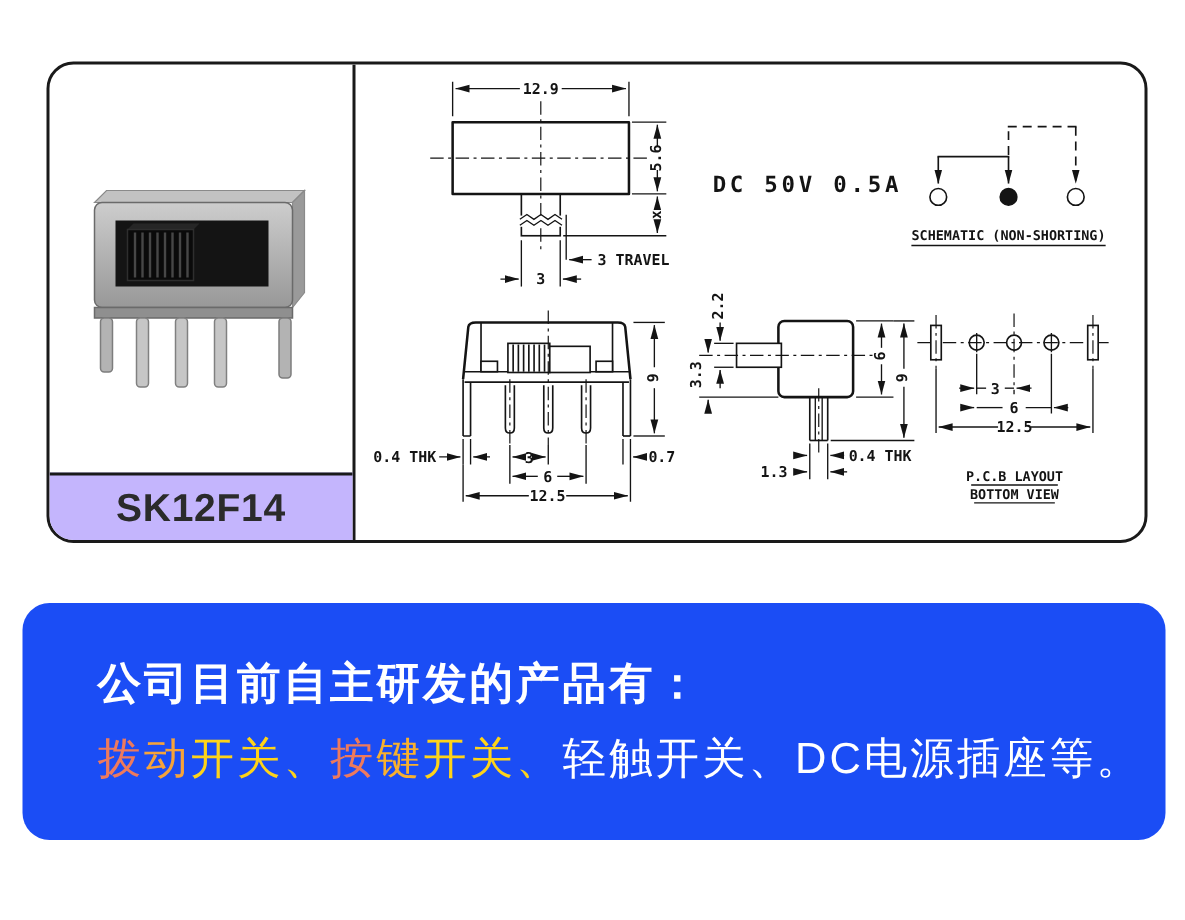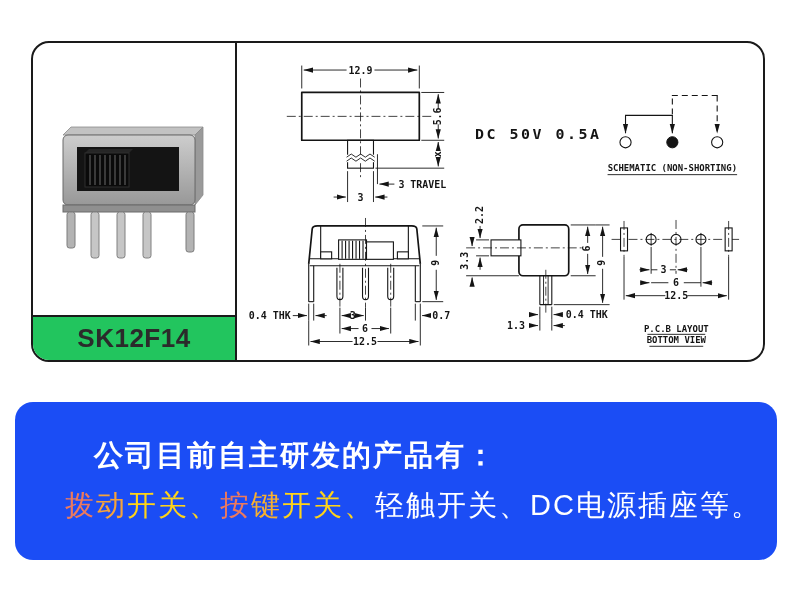--- a/index.html
+++ b/index.html
@@ -17,42 +17,42 @@
   .photo-wrap { position:absolute; left:10px; top:72px; width:184px; height:150px; }
   .model-band {
     position:absolute; left:0; right:0; bottom:0; height:45px;
     background:#b9e1f4; border-top:2px solid #1a1a1a;
     display:flex; align-items:center; justify-content:center;
   }
   .model-band span {
     font-size:26px; font-weight:700; color:#2b2b2b; letter-spacing:0.5px;
     font-family:"Liberation Sans", sans-serif;
   }
-  .board-right { position:relative; flex:1; height:100%;margin-top:11px; }
+  .board-right { position:relative; flex:1; height:100%; }
   .board-right svg { display:block; width:100%; height:100%; }
 
   
   .thk { stroke:#141414; stroke-width:1.7; fill:none; stroke-linejoin:round; }
   .ln  { stroke:#141414; stroke-width:1.1; fill:none; }
   .lnw { stroke:#141414; stroke-width:1.1; fill:#ffffff; }
   .d   { stroke:#141414; stroke-width:0.9; fill:none; }
   .cl  { stroke:#141414; stroke-width:0.8; fill:none; stroke-dasharray:9 3 2 3; }
   .dsh { stroke:#141414; stroke-width:1.1; fill:none; stroke-dasharray:6 4; }
   .dt  { font-family:"DejaVu Sans Mono", monospace; font-size:10px; font-weight:700; fill:#141414; }
   .cap { font-family:"DejaVu Sans Mono", monospace; font-size:9px; font-weight:700; fill:#141414; letter-spacing:0px; }
   .rat { font-family:"DejaVu Sans Mono", monospace; font-size:15px; font-weight:600; fill:#141414; letter-spacing:2.5px; }
 
   
   .banner {
     position:absolute; left:15px; top:402px; width:762px; height:158px;
     background:#1b4df5; border-radius:18px; color:#ffffff;
   }
   .banner-line1 {
     position:absolute; left:50px; top:34px;
-    font-size:29px; font-weight:700; letter-spacing:2px; color:#ffffff;margin-left:29px;
+    font-size:29px; font-weight:700; letter-spacing:2px; color:#ffffff;
   }
   .banner-line2 {
     position:absolute; left:50px; top:84px;
     font-size:29px; font-weight:400; letter-spacing:2px; white-space:nowrap;
   }
 </style>
 </head>
 <body>
 
 <div class="stage">
@@ -89,21 +89,21 @@
           </g>
           <g>
             <rect x="24" y="97" width="8" height="36" rx="2.5" fill="#b3b3b3" stroke="#7d7d7d"></rect>
             <rect x="143" y="97" width="8" height="40" rx="2.5" fill="#b3b3b3" stroke="#7d7d7d"></rect>
             <rect x="48" y="97" width="8" height="46" rx="2.5" fill="#c6c6c6" stroke="#808080"></rect>
             <rect x="74" y="97" width="8" height="46" rx="2.5" fill="#c6c6c6" stroke="#808080"></rect>
             <rect x="100" y="97" width="8" height="46" rx="2.5" fill="#c6c6c6" stroke="#808080"></rect>
           </g>
         </svg>
       </div>
-      <div class="model-band" style="background: #22c55e;">
+      <div class="model-band" style="background: #c4b5fd;">
         <span>SK12F14</span>
       </div>
     </div>
 
     <div class="board-right">
       <svg viewBox="0 0 528 317" preserveAspectRatio="xMidYMid meet">
         <defs>
           <marker id="ar" markerWidth="10" markerHeight="7" refX="9.3" refY="3" orient="auto" markerUnits="userSpaceOnUse">
             <path d="M0,0.4 L9.5,3 L0,5.6 Z" fill="#141414"></path>
           </marker>

